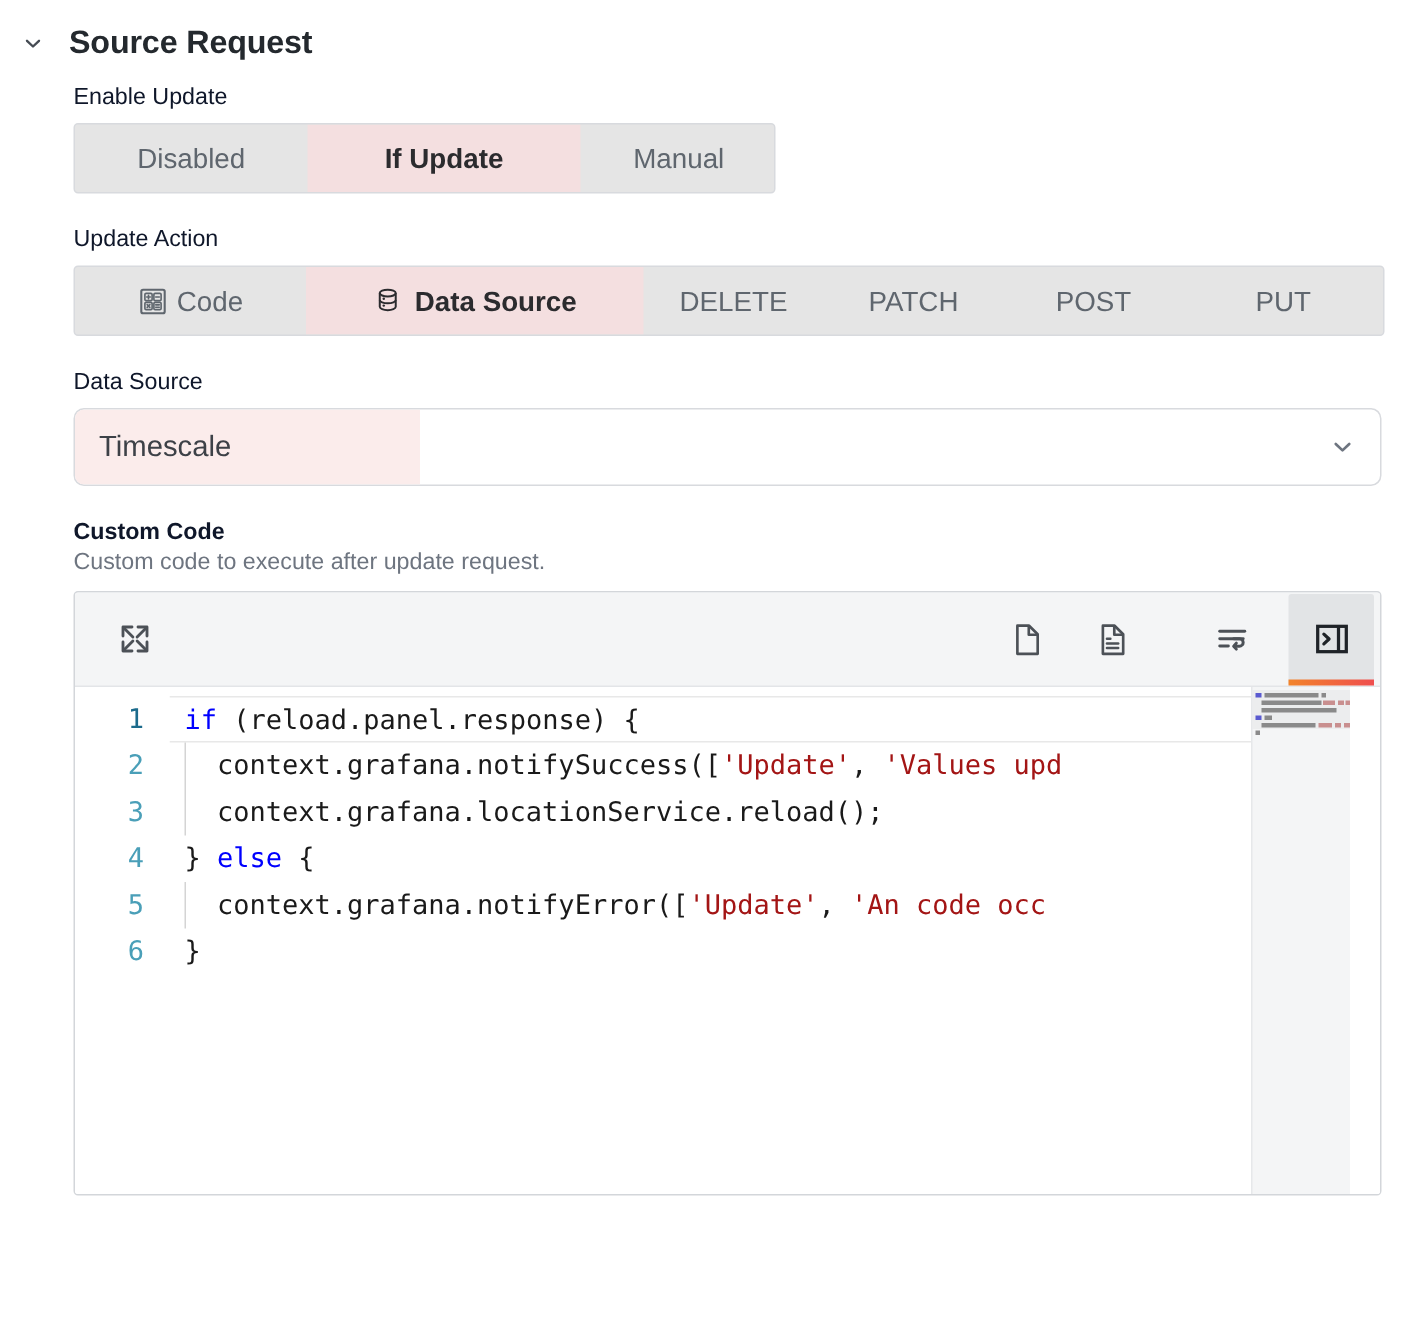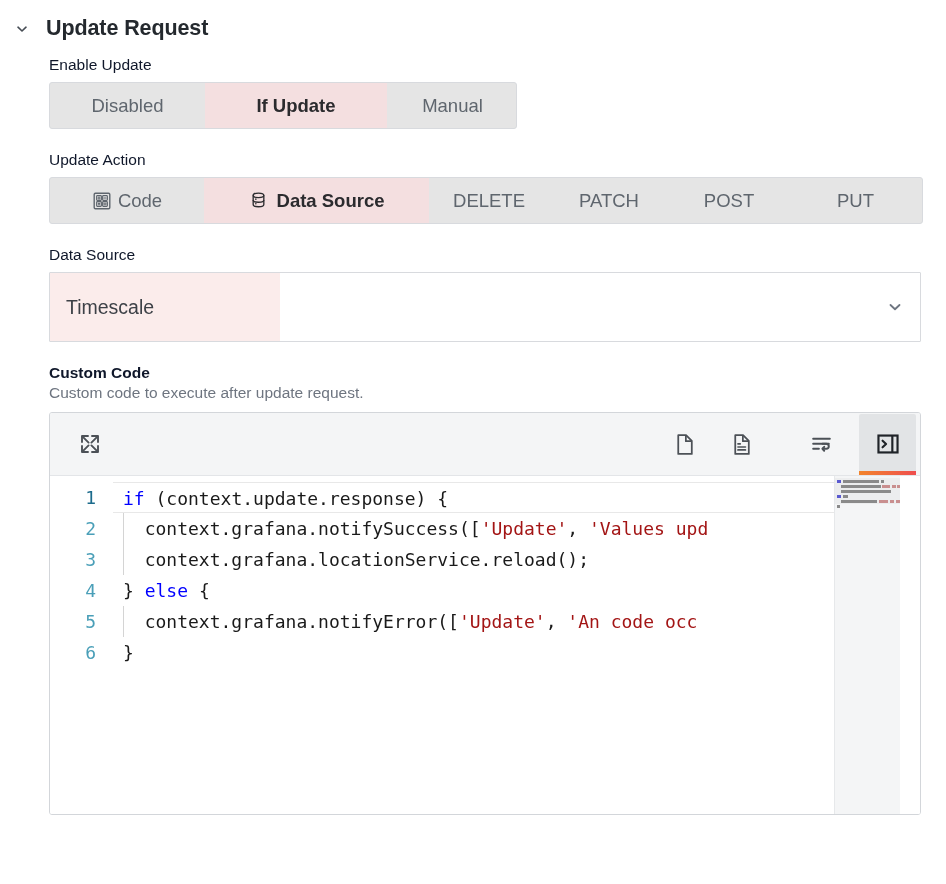--- a/index.html
+++ b/index.html
@@ -87,23 +87,23 @@
   #update-action-group .radio-btn:nth-child(1) { width: 154px; gap: 6px; }
   #update-action-group .radio-btn:nth-child(2) { width: 225px; }
   #update-action-group .radio-btn:nth-child(3) { width: 120px; }
   #update-action-group .radio-btn:nth-child(4) { width: 120px; }
   #update-action-group .radio-btn:nth-child(5) { width: 120px; }
   #update-action-group .radio-btn:nth-child(6) { width: 133px; }
 
   
   .select-wrap {
     position: relative;
-    width: 872px; height: 70px;
+    width: 872px; height: 52px;
     border: 1px solid #d8dade;
-    border-radius: 1px;
+    border-radius: 7px;
     background: #ffffff;
     display: flex; align-items: center;
     cursor: pointer;
     overflow: hidden;
   }
   .select-value {
     height: 100%;
     display: flex; align-items: center;
     padding: 0 16px;
     background: #fbeceb;
@@ -244,21 +244,21 @@
 <body>
 
 <div class="page">
 
   <div class="section-header">
     <span class="collapse-chevron">
       <svg width="16" height="16" viewBox="0 0 16 16" fill="none">
         <path d="M4 6.2 L8 10 L12 6.2" stroke="#464c54" stroke-width="1.6" stroke-linecap="round" stroke-linejoin="round"></path>
       </svg>
     </span>
-    <span class="section-title">Update Request</span>
+    <span class="section-title">Source Request</span>
   </div>
 
   <div class="field" style="margin-top:12px;">
     <div class="field-label">Enable Update</div>
     <div class="radio-group" id="enable-update-group">
       <button class="radio-btn">Disabled</button>
       <button class="radio-btn active">If Update</button>
       <button class="radio-btn">Manual</button>
     </div>
   </div>
@@ -376,21 +376,21 @@
       <div class="editor-body">
         <div class="gutter" id="gutter">
             <div class="ln current">1</div>
             <div class="ln">2</div>
             <div class="ln">3</div>
             <div class="ln">4</div>
             <div class="ln">5</div>
             <div class="ln">6</div>
           </div>
         <div class="code-area" id="code-area">
-            <div class="code-line current"><span class="tok-kw">if</span><span class="tok-plain"> (context.update.response) {</span></div>
+            <div class="code-line current"><span class="tok-kw">if</span><span class="tok-plain"> (reload.panel.response) {</span></div>
             <div class="code-line"><span class="indent-guide"></span><span class="tok-plain">  context.grafana.notifySuccess([</span><span class="tok-str">'Update'</span><span class="tok-plain">, </span><span class="tok-str">'Values upd</span></div>
             <div class="code-line"><span class="indent-guide"></span><span class="tok-plain">  context.grafana.locationService.reload();</span></div>
             <div class="code-line"><span class="tok-plain">} </span><span class="tok-kw">else</span><span class="tok-plain"> {</span></div>
             <div class="code-line"><span class="indent-guide"></span><span class="tok-plain">  context.grafana.notifyError([</span><span class="tok-str">'Update'</span><span class="tok-plain">, </span><span class="tok-str">'An code occ</span></div>
             <div class="code-line"><span class="tok-plain">}</span></div>
           </div>
         <div class="minimap" id="minimap">
           <div class="mm-slider"></div>
         <div class="mm-line" style="top: 4px; left: 2px; width: 4px; background: rgb(90, 90, 208);"></div>
             <div class="mm-line" style="top: 4px; left: 8px; width: 36px; background: rgb(138, 138, 138);"></div>

